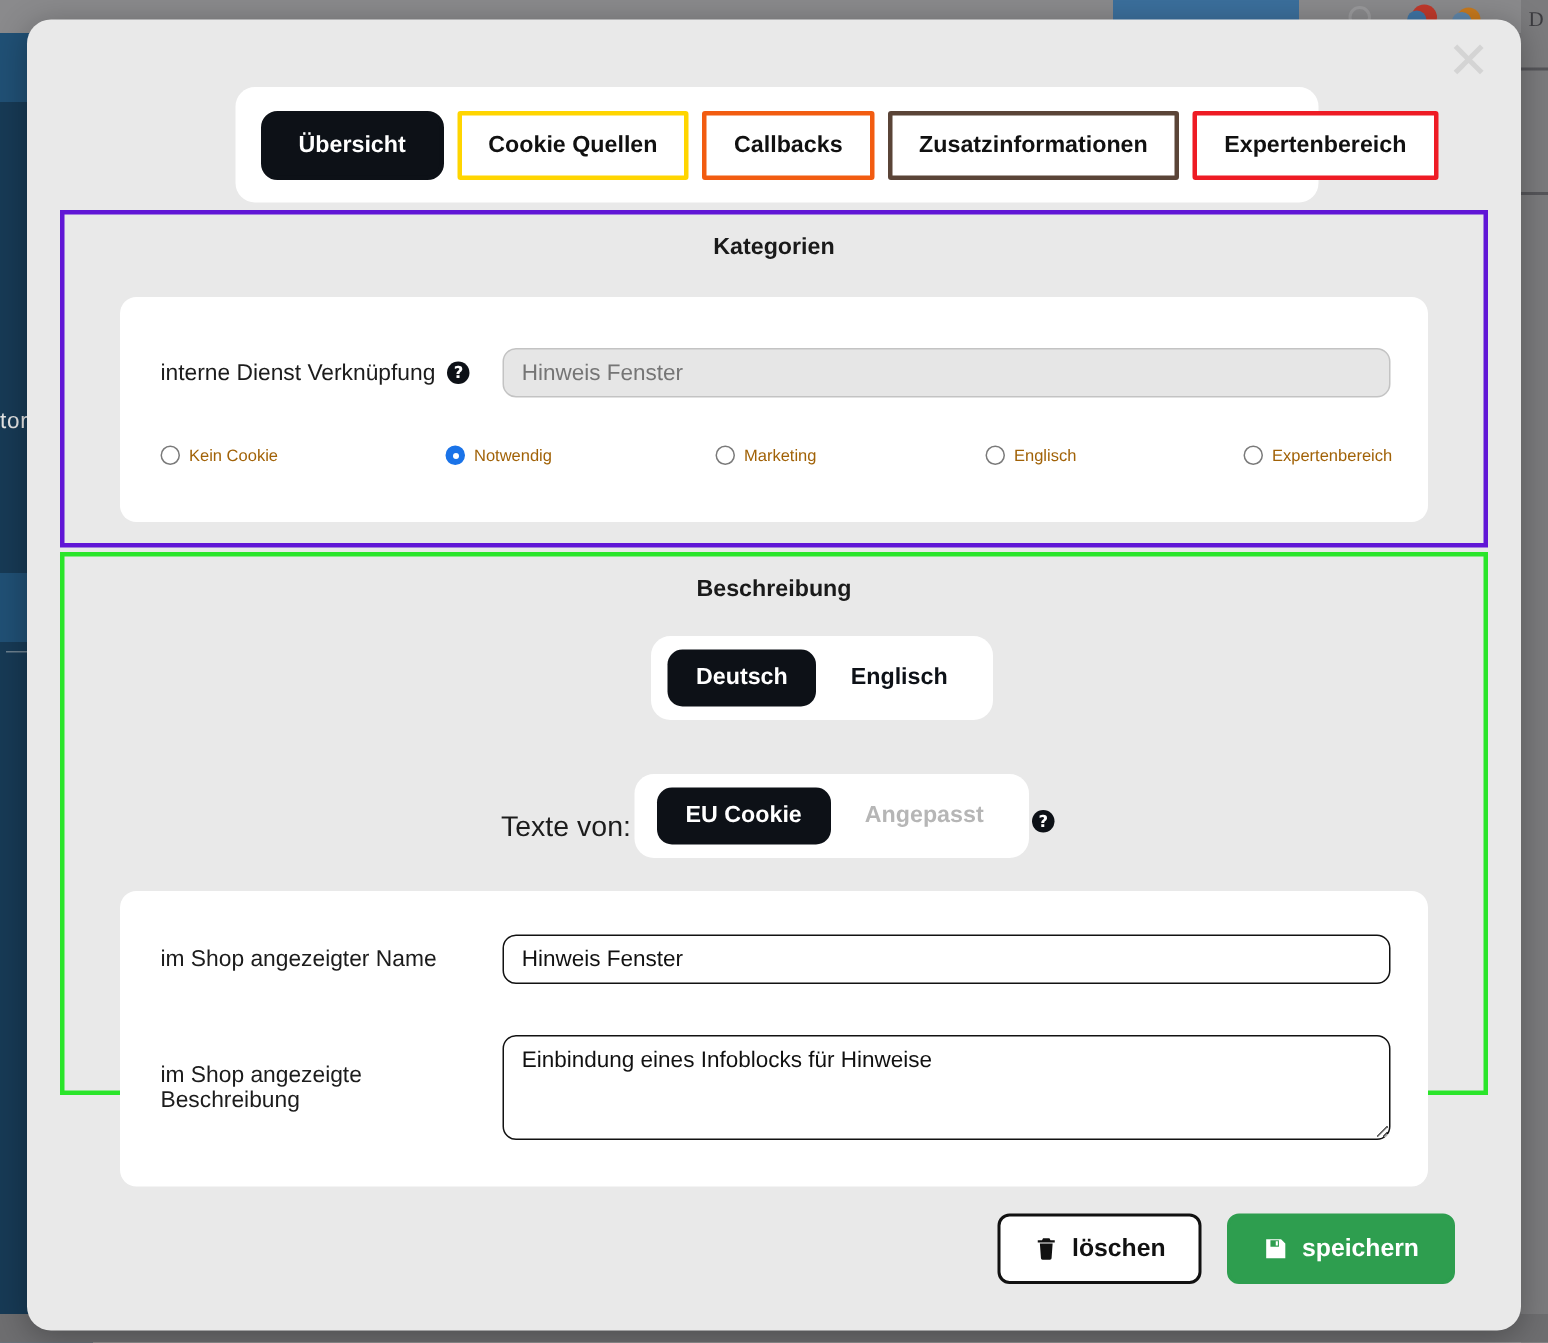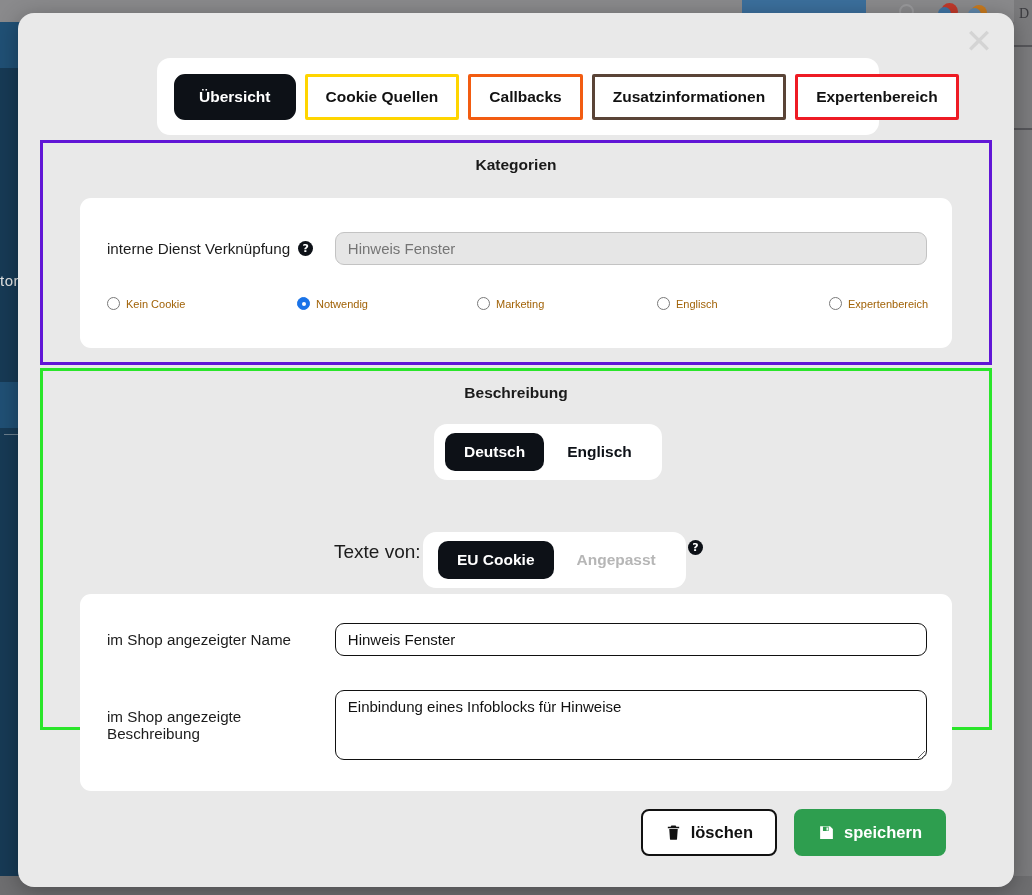--- a/index.html
+++ b/index.html
@@ -195,34 +195,34 @@
     font-family: "Liberation Sans", sans-serif;
     font-size: 15.5px; font-weight: bold;
     color: #0d1117;
     padding: 10px 19px; border-radius: 10px;
     cursor: pointer; white-space: nowrap;
   }
   .pill.on { background: #0d1117; color: #fff; }
   .pill.off-muted { color: #b6b6b6; cursor: default; }
 
   #lang-pillbar { left: 391px; top: 53px; }
-  #texte-pillbar { left: 380px; top: 161px; padding-left: 15px; }
+  #texte-pillbar { left: 380px; top: 145px; padding-left: 15px; }
   #texte-label {
     position: absolute; left: 291px; top: 170px;
     font-size: 19px; color: #1c1c1c;
   }
   #texte-help {
     position: absolute; left: 645px; top: 169px;
   }
 
   
   .footer {
     position: absolute; left: 0; top: 796px; width: 996px;
     display: flex; justify-content: flex-end; align-items: center;
-    gap: 17px; padding-right: 68px;
+    gap: 17px; padding-right: 44px;
   }
   .btn {
     display: inline-flex; align-items: center; gap: 9px;
     font-family: "Liberation Sans", sans-serif;
     font-size: 16.5px; font-weight: bold;
     padding: 13px 22px;
     border-radius: 8px; cursor: pointer;
     line-height: 1;
   }
   #btn-delete { background: #fff; color: #111; border: 2px solid #111; }

